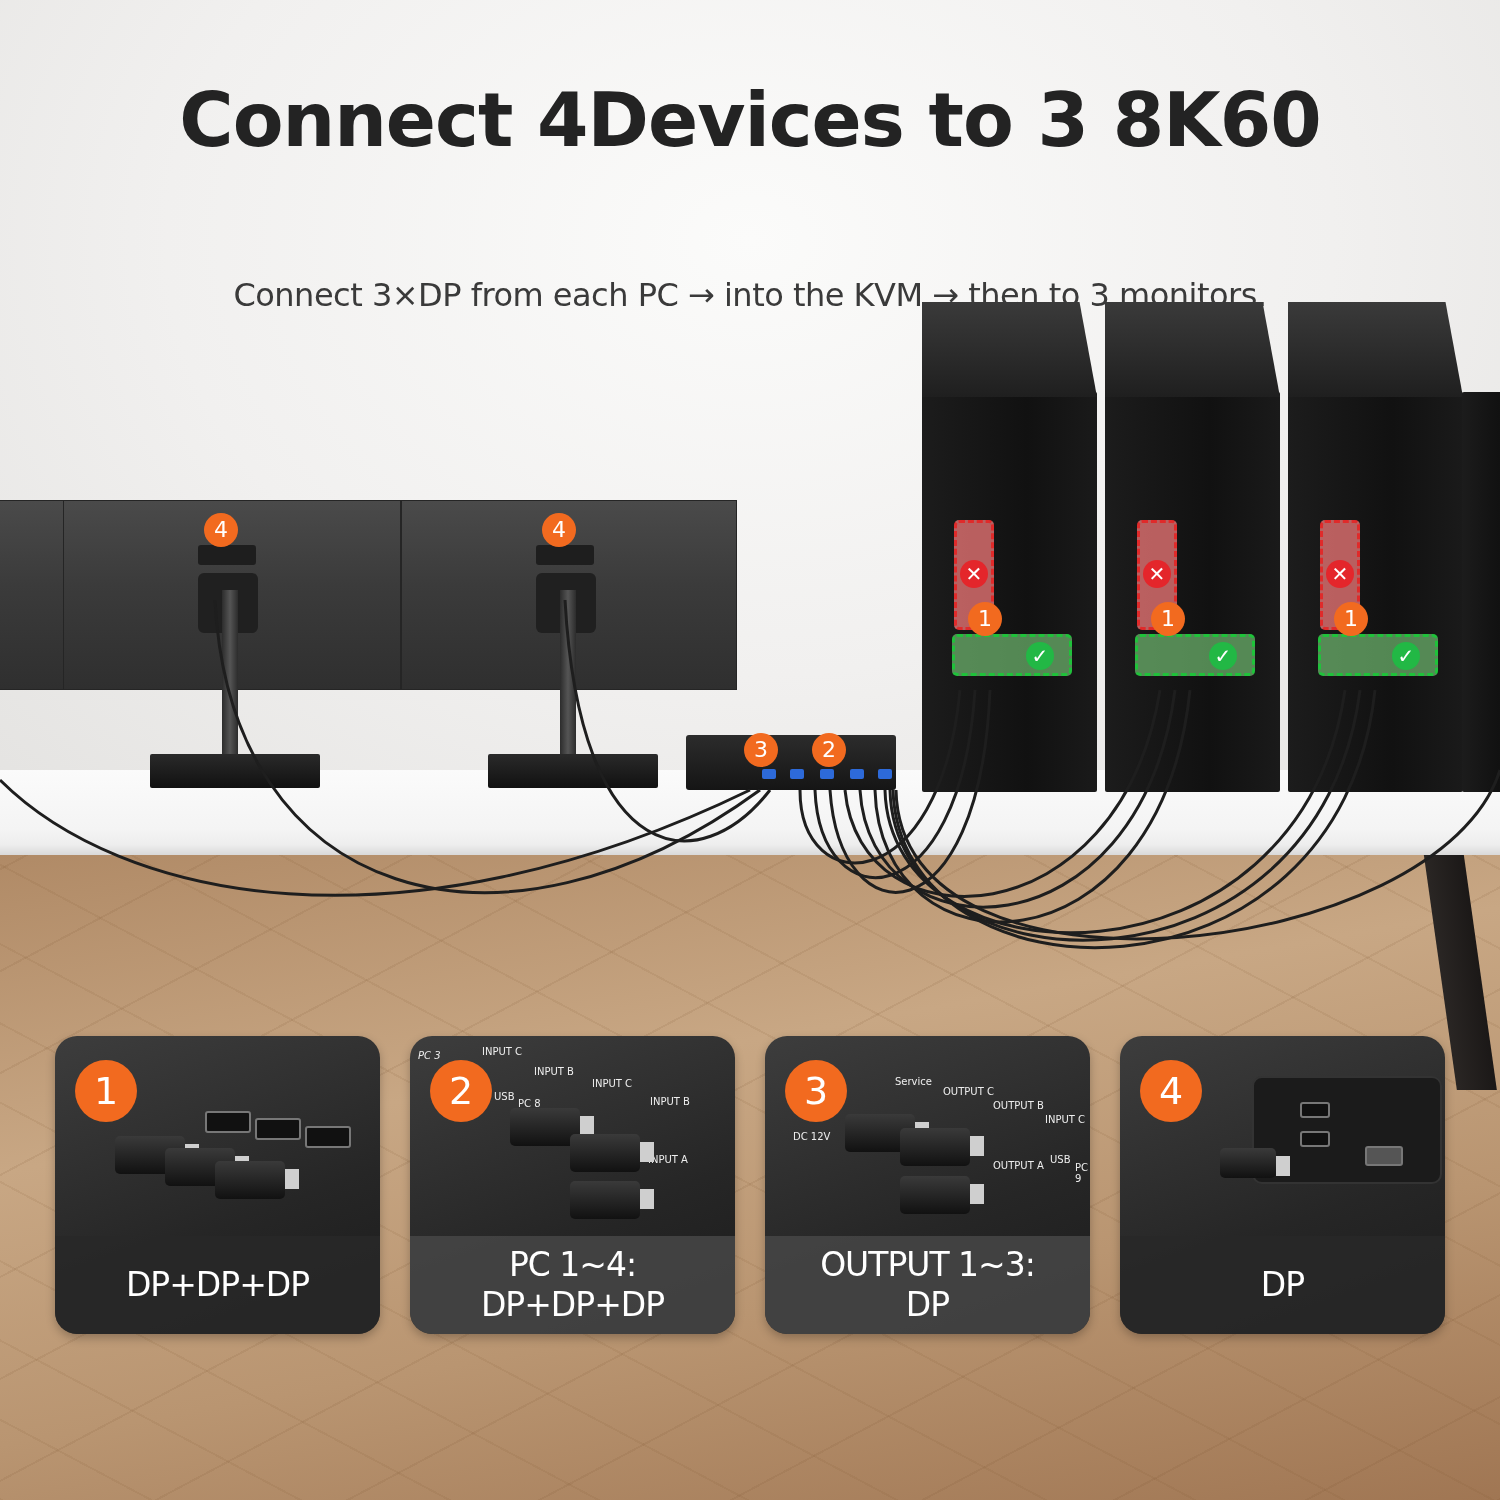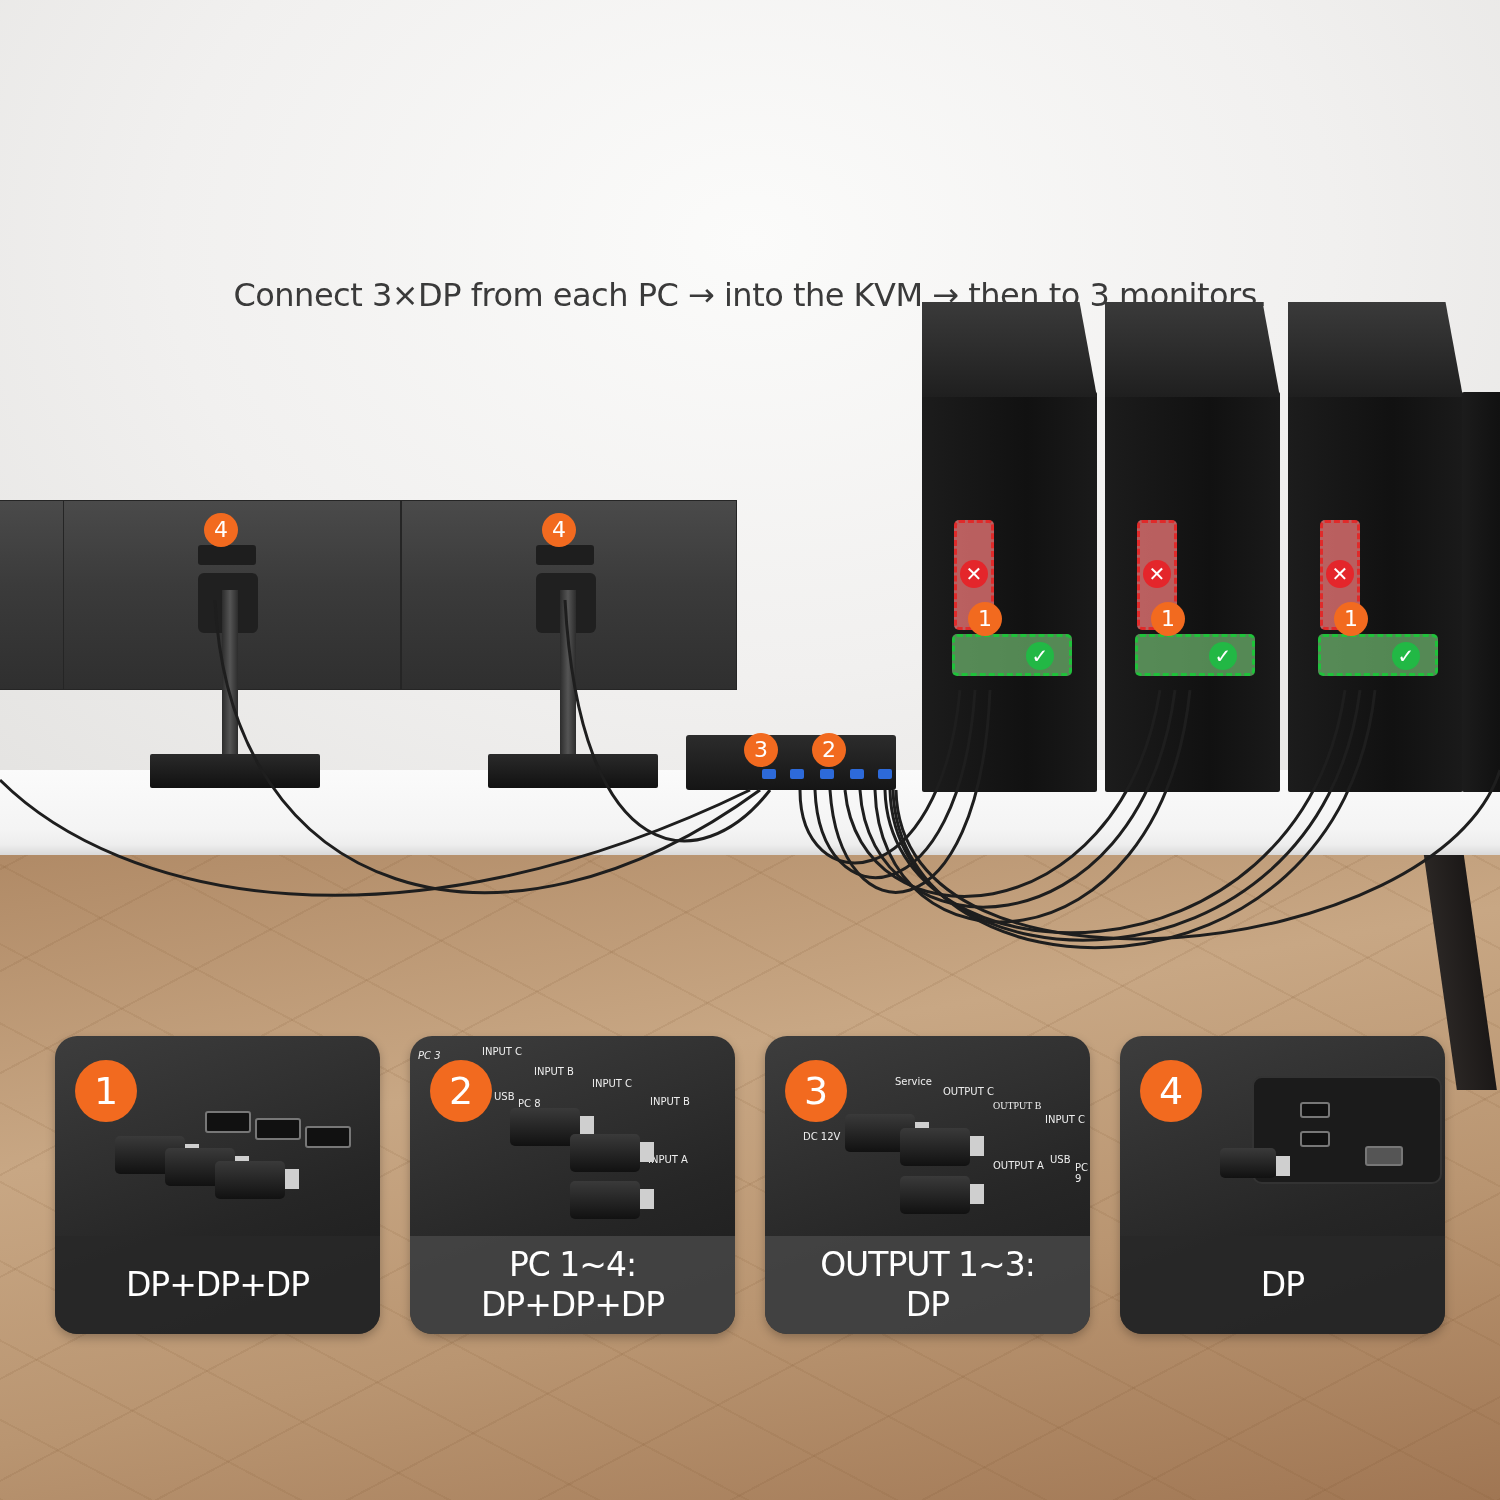--- a/index.html
+++ b/index.html
@@ -152,21 +152,21 @@
 </head>
 <body>
 
 <div class="wall"></div>
 <div class="floor"></div>
 <div class="desk-leg"></div>
 <div class="desk"></div>
 <div class="desk-edge"></div>
 
 <h1 class="title">
-  <br>
+  <span>Connect 4Devices to 3 8K60</span><br>
 </h1>
 <p class="subtitle">Connect 3×DP from each PC → into the KVM → then to 3 monitors.</p>
 
 <div class="monitor" style="left:-10px;width:75px;"></div>
 <div class="monitor" style="left:63px;width:338px;">
   <div class="mon-port" style="left:134px;top:44px;"></div>
   <div class="mon-mount" style="left:134px;top:72px;"></div>
   <div class="num-badge" style="left:140px;top:12px;">4</div>
 </div>
 <div class="monitor" style="left:401px;width:336px;">
@@ -264,24 +264,24 @@
   </div>
   <div class="card-badge">2</div>
   <div class="card-caption">
     <span>PC 1~4:</span>
     <span>DP+DP+DP</span>
   </div>
 </div>
 
 <div class="card c3" style="left:765px;">
   <div class="card-photo">
-    <span class="port-label" style="left:38px;top:95px;">DC 12V</span>
+    <span class="port-label" style="left:28px;top:95px;">DC 12V</span>
     <span class="port-label" style="left:130px;top:40px;">Service</span>
     <span class="port-label" style="left:178px;top:50px;">OUTPUT C</span>
-    <span class="port-label" style="left:228px;top:64px;font-family:Liberation Serif, serif;">OUTPUT B</span>
+    <span class="port-label" style="left:228px;top:64px;">OUTPUT B</span>
     <span class="port-label" style="left:228px;top:124px;">OUTPUT A</span>
     <span class="port-label" style="left:280px;top:78px;">INPUT C</span>
     <span class="port-label" style="left:285px;top:118px;">USB</span>
     <span class="port-label" style="left:310px;top:126px;">PC 9</span>
     <div class="plug" style="left:80px;top:78px;"></div>
     <div class="plug" style="left:135px;top:92px;"></div>
     <div class="plug" style="left:135px;top:140px;"></div>
   </div>
   <div class="card-badge">3</div>
   <div class="card-caption">

